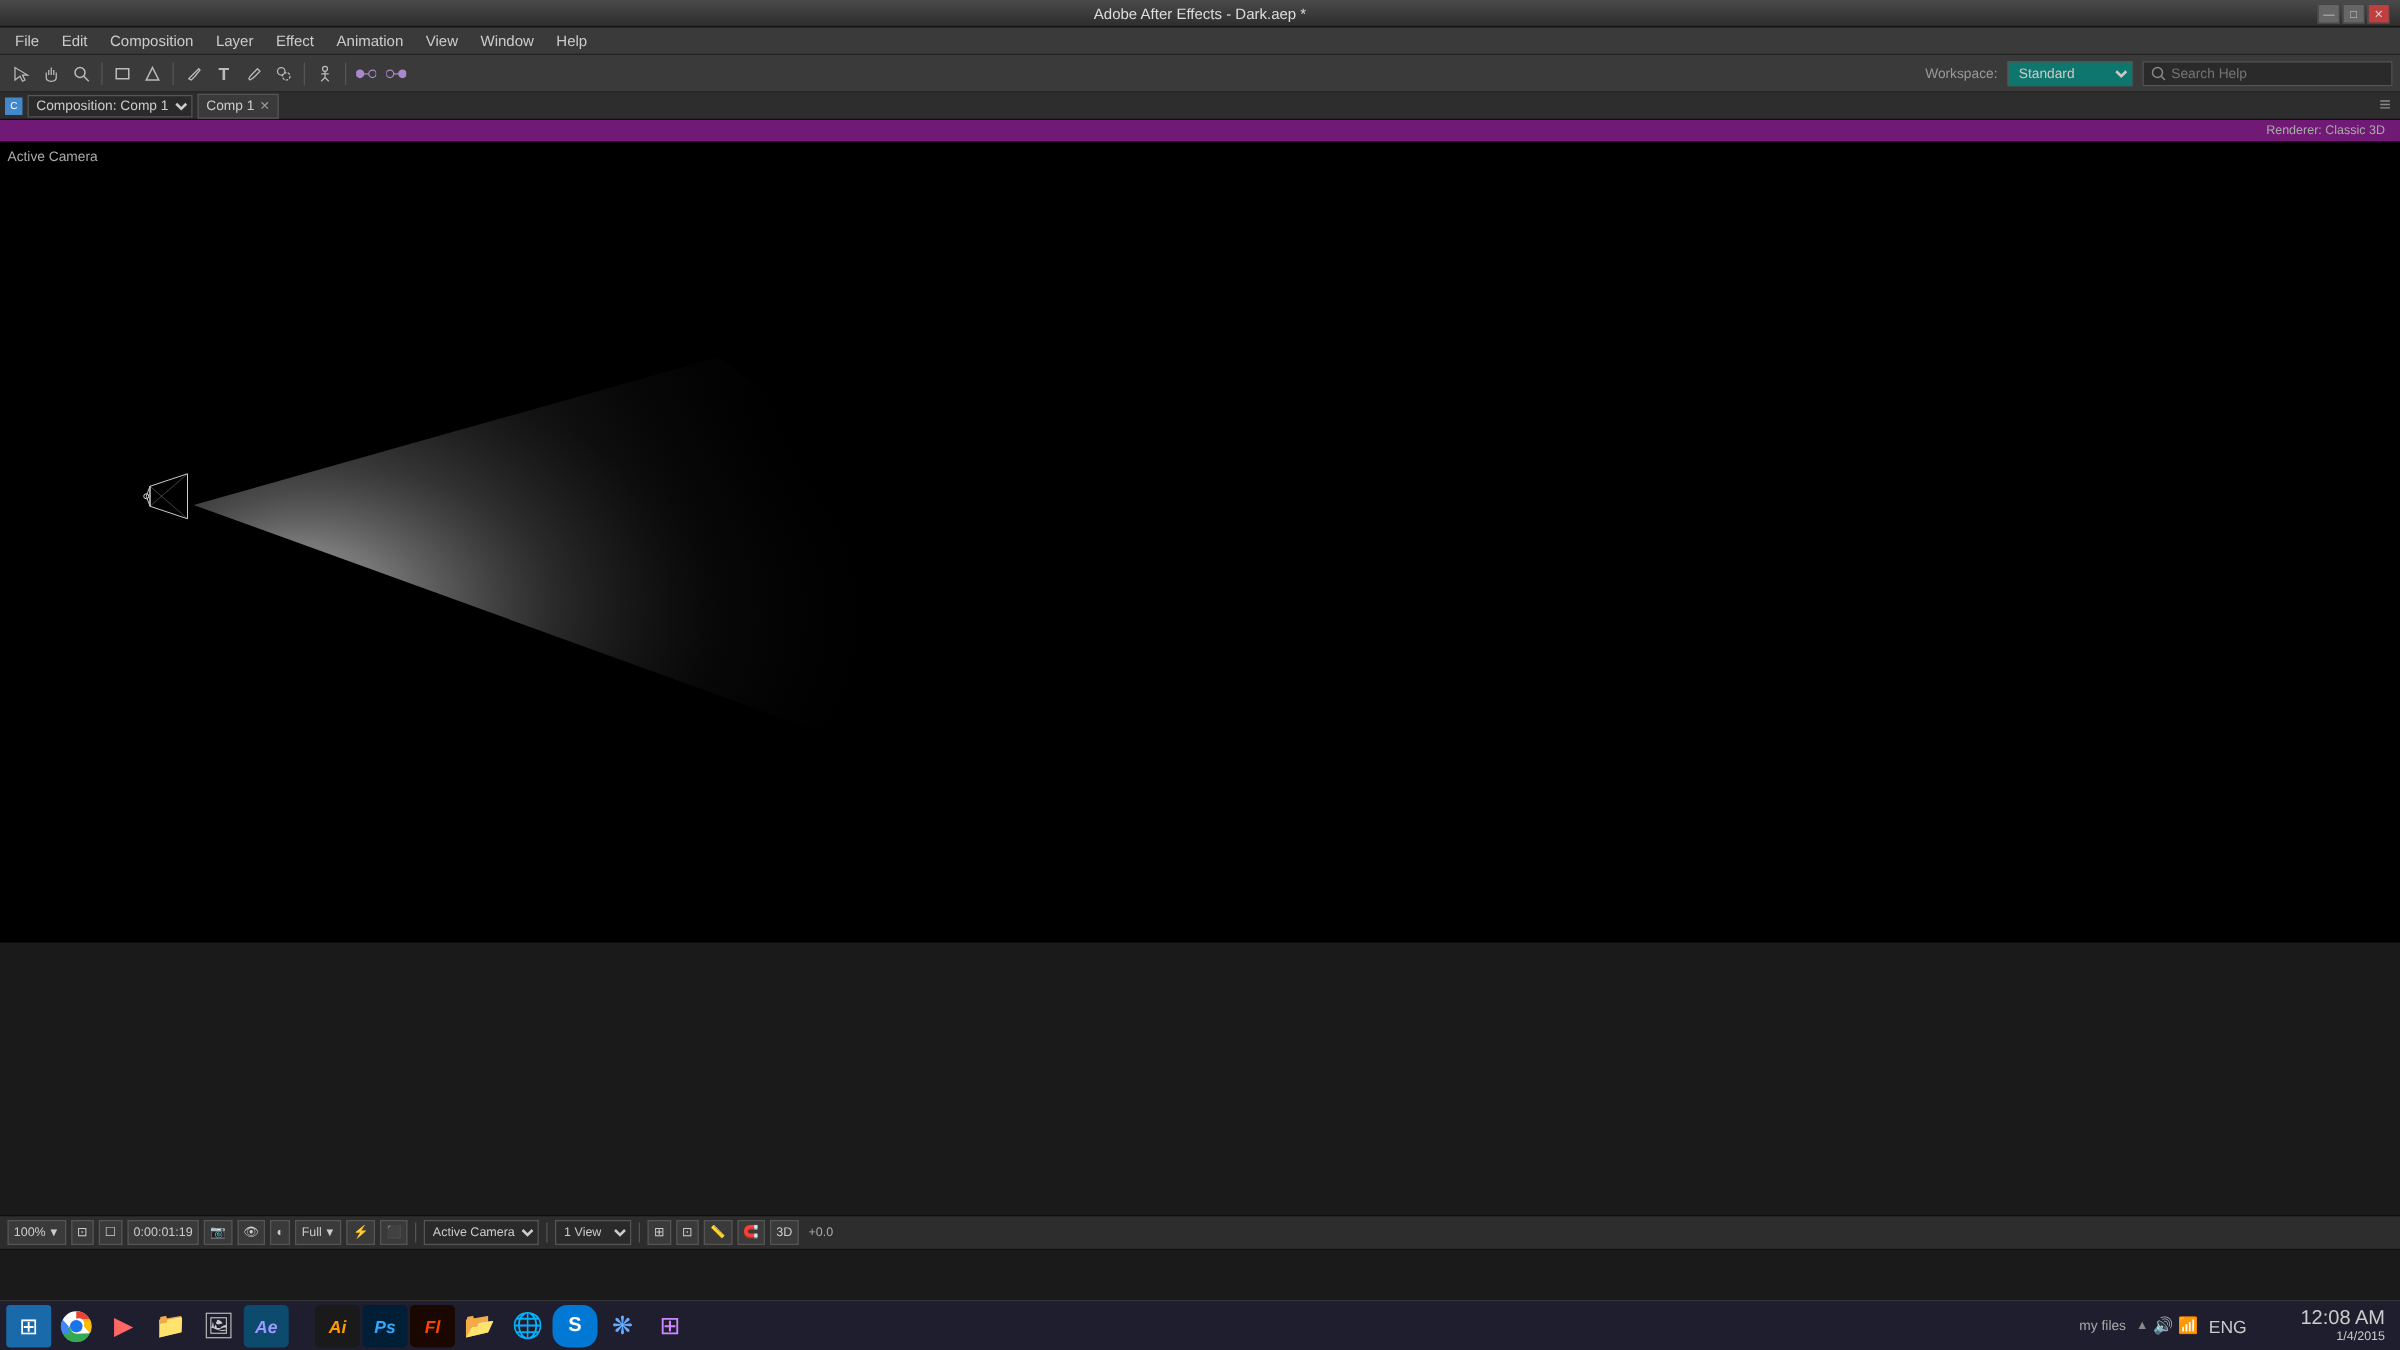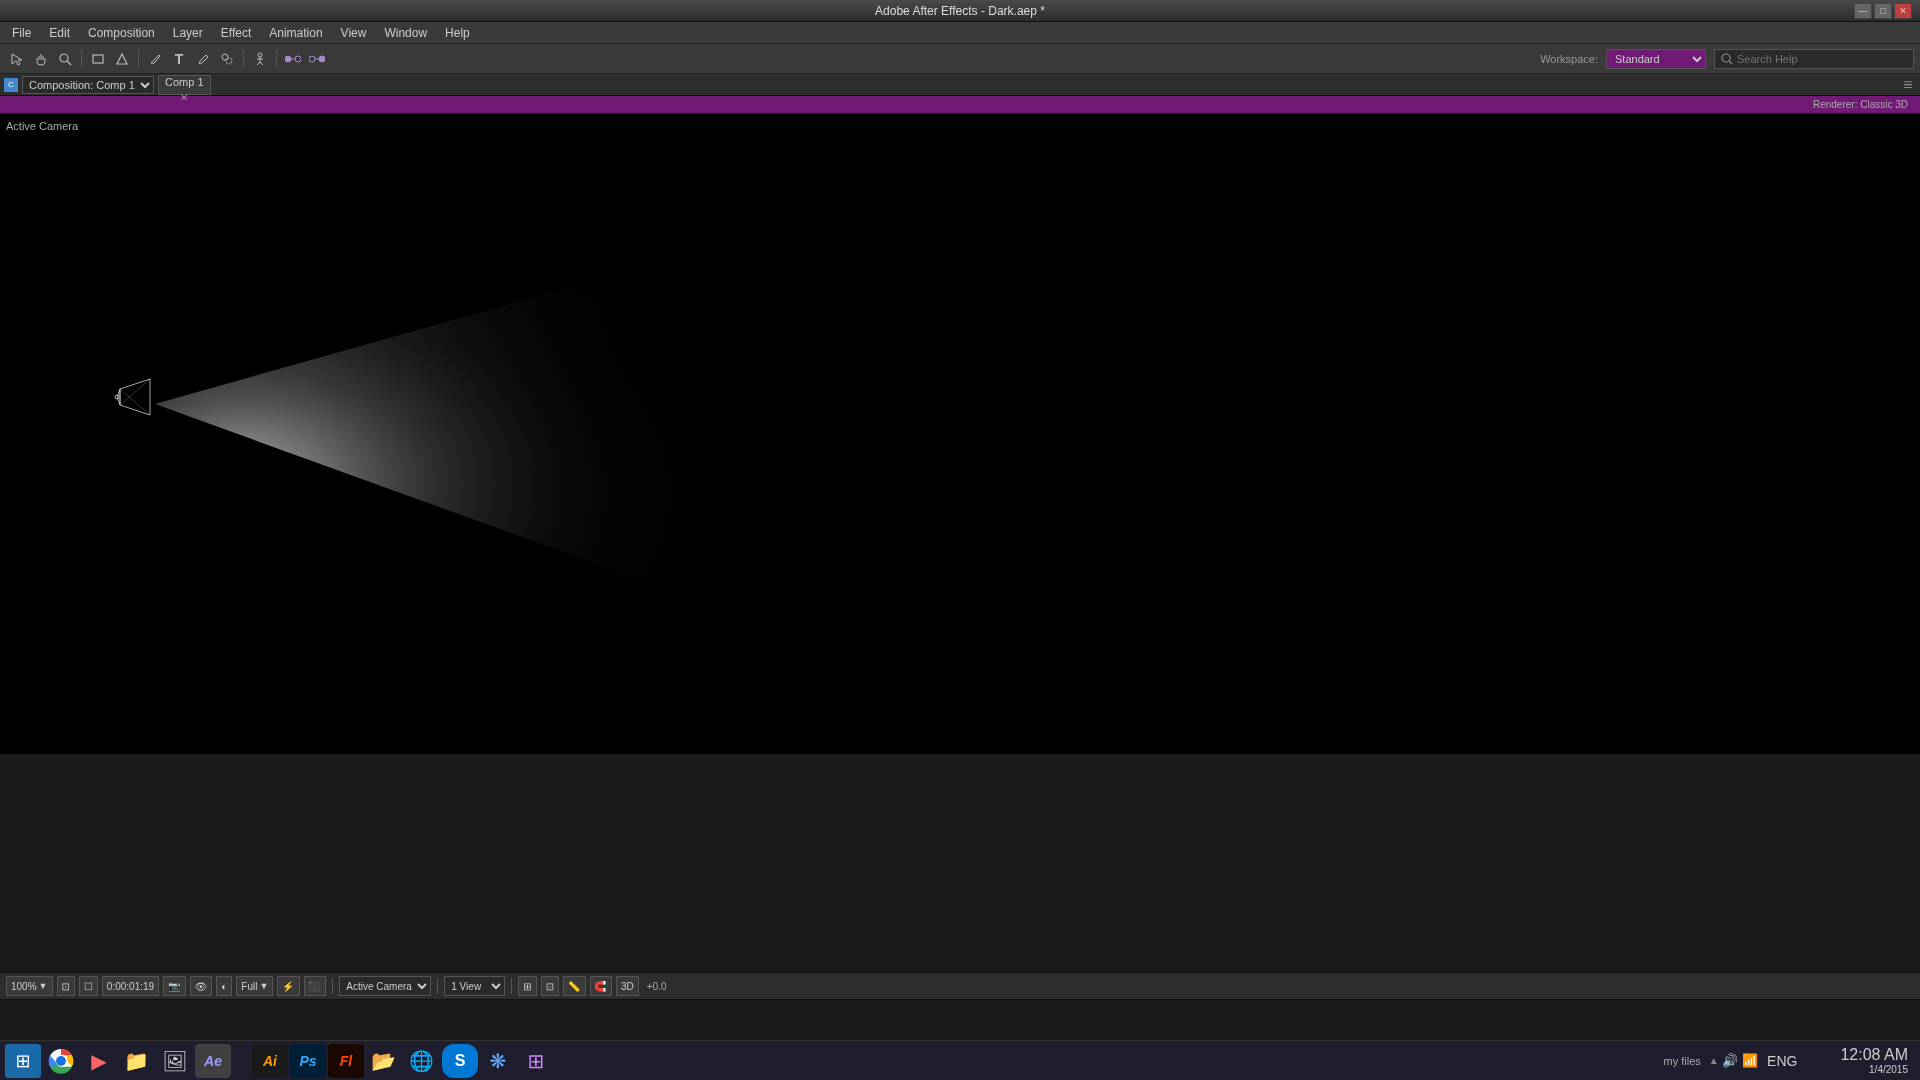--- a/index.html
+++ b/index.html
@@ -103,21 +103,21 @@
       margin-left: auto;
       display: flex;
       align-items: center;
       gap: 8px;
     }
     .workspace-label {
       color: #999;
       font-size: 11px;
     }
     .workspace-select {
-      background: #701a75;
+      background: #0f766e;
       border: 1px solid #555;
       color: #ccc;
       font-size: 11px;
       padding: 1px 4px;
       height: 20px;
       min-width: 100px;
     }
     .search-box {
       background: #2a2a2a;
       border: 1px solid #555;
@@ -153,21 +153,20 @@
       display: flex;
       align-items: center;
       height: 20px;
       background: #3a3a3a;
       border: 1px solid #555;
       padding: 0 6px;
       color: #ccc;
       font-size: 11px;
       gap: 4px;
       cursor: pointer;
-      flex-direction: column;
     }
     .comp-tab .close-x {
       color: #999;
       font-size: 10px;
       cursor: pointer;
     }
     .comp-dropdown {
       background: #2a2a2a;
       border: 1px solid #555;
       color: #ccc;
@@ -558,21 +557,21 @@
         <circle cx="13" cy="13" r="5" fill="#1a73e8"></circle>
         <path d="M13,1 A12,12 0 0,1 24,7.5 L18,7.5 A6,6 0 0,0 13,7 Z" fill="#ea4335"></path>
         <path d="M24,7.5 A12,12 0 0,1 24,18.5 L19,13 A6,6 0 0,0 18,7.5 Z" fill="#fbbc04"></path>
         <path d="M24,18.5 A12,12 0 0,1 2,18.5 L8,13 A6,6 0 0,0 13,19 Z" fill="#34a853"></path>
         <path d="M2,18.5 A12,12 0 0,1 2,7.5 L7,13 A6,6 0 0,0 8,18.5 Z" fill="#4285f4"></path>
       </svg>
   </div>
   <div class="taskbar-icon" style="color:#ff6666;font-size:20px;">▶</div>
   <div class="taskbar-icon" style="font-size:20px;">📁</div>
   <div class="taskbar-icon" style="font-size:20px;">🖼</div>
-  <div class="taskbar-icon" style="background:#404040;border-radius:4px;">
+  <div class="taskbar-icon" style="background:#0c4a6e;border-radius:4px;">
     <div style="color:#9999ff;font-size:14px;font-weight:bold;font-style:italic;">Ae</div>
   </div>
   <div class="taskbar-icon" style="background:#1a1a1a;border-radius:4px;margin-left:20px;">
     <div style="color:#ff9a00;font-size:14px;font-weight:bold;font-style:italic;">Ai</div>
   </div>
   <div class="taskbar-icon" style="background:#001e36;border-radius:4px;">
     <div style="color:#31a8ff;font-size:14px;font-weight:bold;font-style:italic;">Ps</div>
   </div>
   <div class="taskbar-icon" style="background:#1a0800;border-radius:4px;">
     <div style="color:#ff4400;font-size:14px;font-weight:bold;font-style:italic;">Fl</div>

